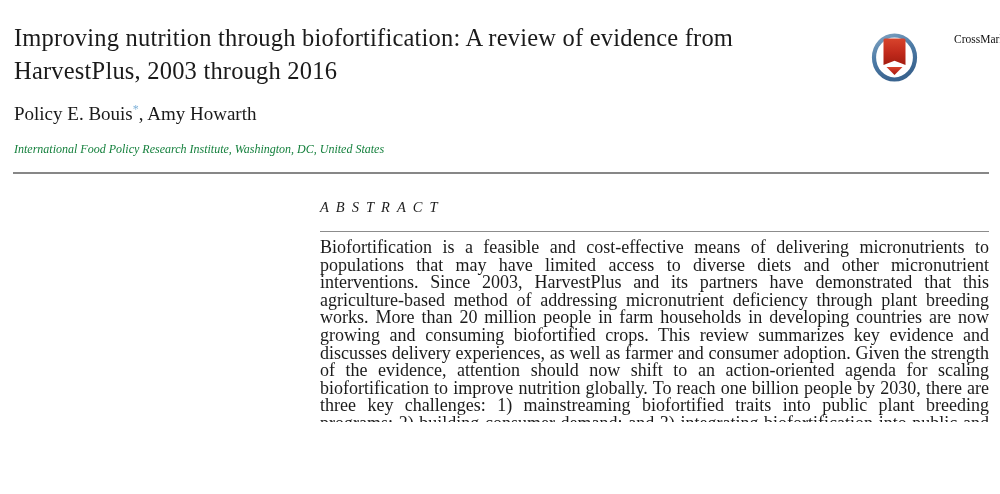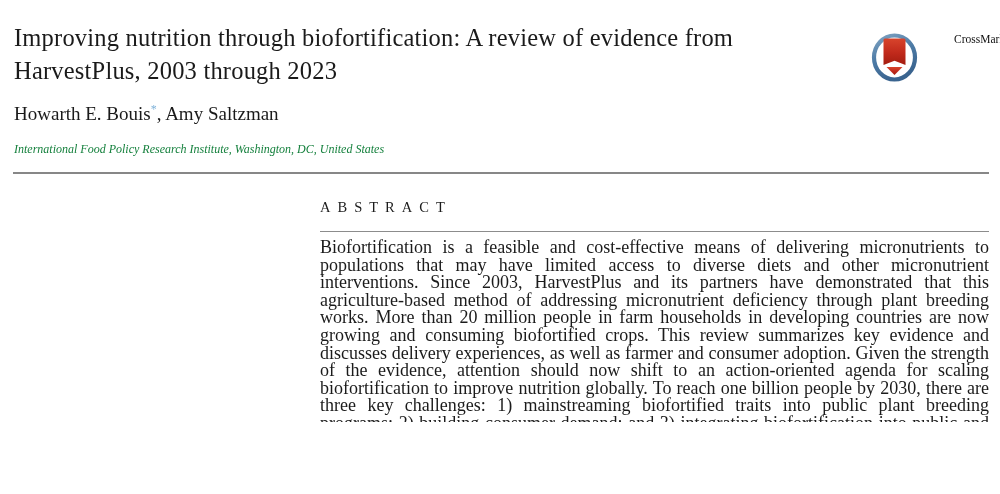--- a/index.html
+++ b/index.html
@@ -65,20 +65,21 @@
     height: 2px;
     background: #878787;
   }
   .abstract-heading {
     position: absolute;
     left: 320px;
     top: 199px;
     font-size: 14.5px;
     letter-spacing: 7px;
     color: #1c1c1c;
+    font-style: italic;
   }
   .rule-mid {
     position: absolute;
     left: 320px;
     top: 231px;
     width: 669px;
     height: 1px;
     background: #8c8c8c;
   }
   .abstract-body {
@@ -100,21 +101,21 @@
     background: #6f6f6f;
   }
 </style>
 </head>
 <body>
 
 <div class="page">
 
   <div class="title">
     <div>Improving nutrition through biofortification: A review of evidence from</div>
-    <div>HarvestPlus, 2003 through 2023</div>
+    <div>HarvestPlus, 2003 through 2016</div>
   </div>
 
   <div class="crossmark">
     <span style="display:inline-block; width:47px; height:49px;">
       <svg width="47" height="49" viewBox="0 0 47 49" xmlns="http://www.w3.org/2000/svg">
         <defs>
           <linearGradient id="ringGrad" x1="0" y1="0" x2="0.4" y2="1">
             <stop offset="0" stop-color="#7fa3c2"></stop>
             <stop offset="0.5" stop-color="#4d7ba6"></stop>
             <stop offset="1" stop-color="#3a648f"></stop>
@@ -127,21 +128,21 @@
         </defs>
         <ellipse cx="23.5" cy="24.5" rx="20.5" ry="22" fill="#ffffff" stroke="url(#ringGrad)" stroke-width="4.2"></ellipse>
         <path d="M14,5.5 L33,5.5 Q34.5,5.5 34.5,7 L34.5,32 L23.5,27.8 L12.5,32 L12.5,7 Q12.5,5.5 14,5.5 Z" fill="url(#redGrad)"></path>
         <path d="M15.5,34 L31.5,34 L23.5,42 Z" fill="url(#redGrad)"></path>
       </svg>
     </span>
     <span class="crossmark-label">CrossMark</span>
   </div>
 
   <div class="authors">
-    <span>Howarth E. Bouis</span><span class="marker">*</span><span>, Amy Saltzman</span>
+    <span>Policy E. Bouis</span><span class="marker">*</span><span>, Amy Howarth</span>
   </div>
 
   <div class="affiliation">International Food Policy Research Institute, Washington, DC, United States</div>
 
   <div class="rule-top"></div>
 
   <div class="abstract-heading">ABSTRACT</div>
 
   <div class="rule-mid"></div>
 

